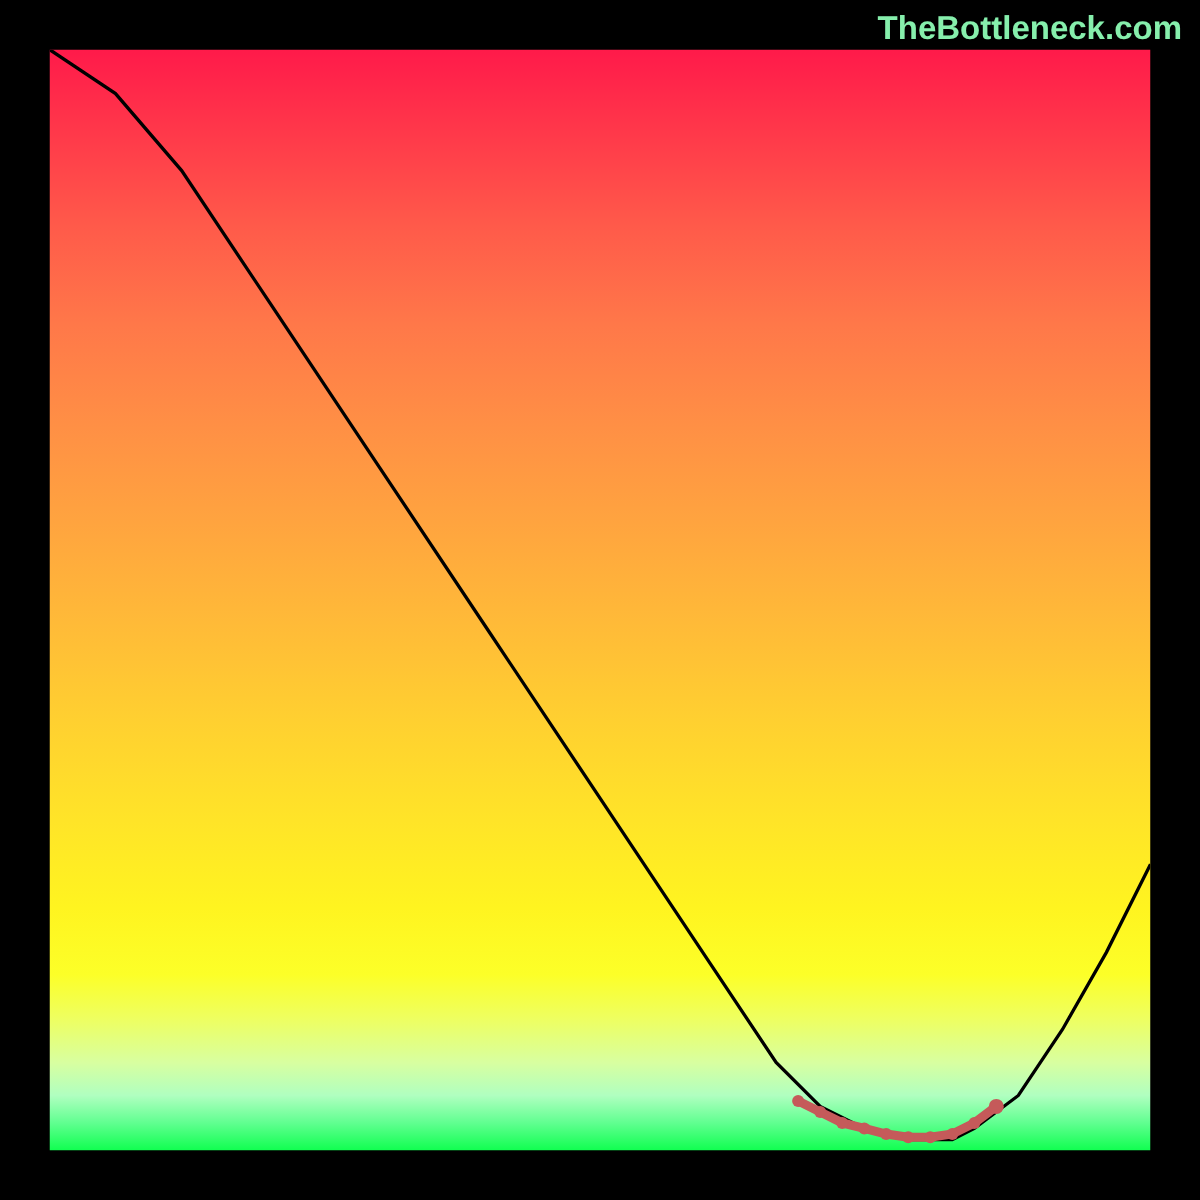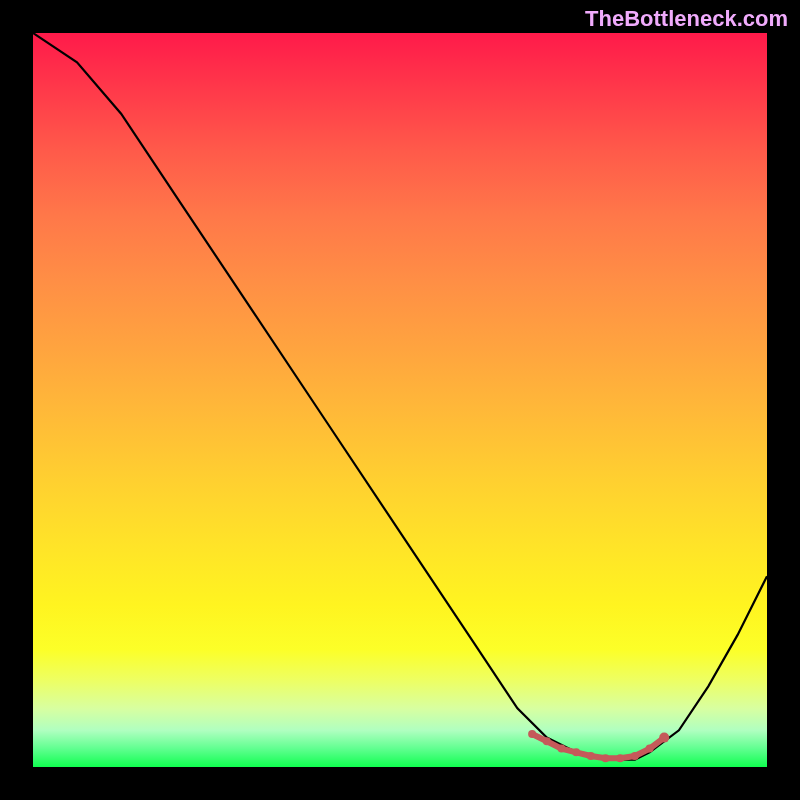--- a/index.html
+++ b/index.html
@@ -4,21 +4,21 @@
 <style>
   * { margin: 0; padding: 0; box-sizing: border-box; }
   body { width: 800px; height: 800px; background: #000; position: relative; overflow: hidden; }
   .watermark {
     position: absolute;
     top: 6px;
     right: 12px;
     font-family: Arial, Helvetica, sans-serif;
     font-size: 22px;
     font-weight: 600;
-    color: #f0abfc;
+    color: #86efac;
     z-index: 10;
   }
   .plot-area {
     position: absolute;
     left: 33px;
     top: 33px;
     width: 734px;
     height: 734px;
     overflow: hidden;
   }

